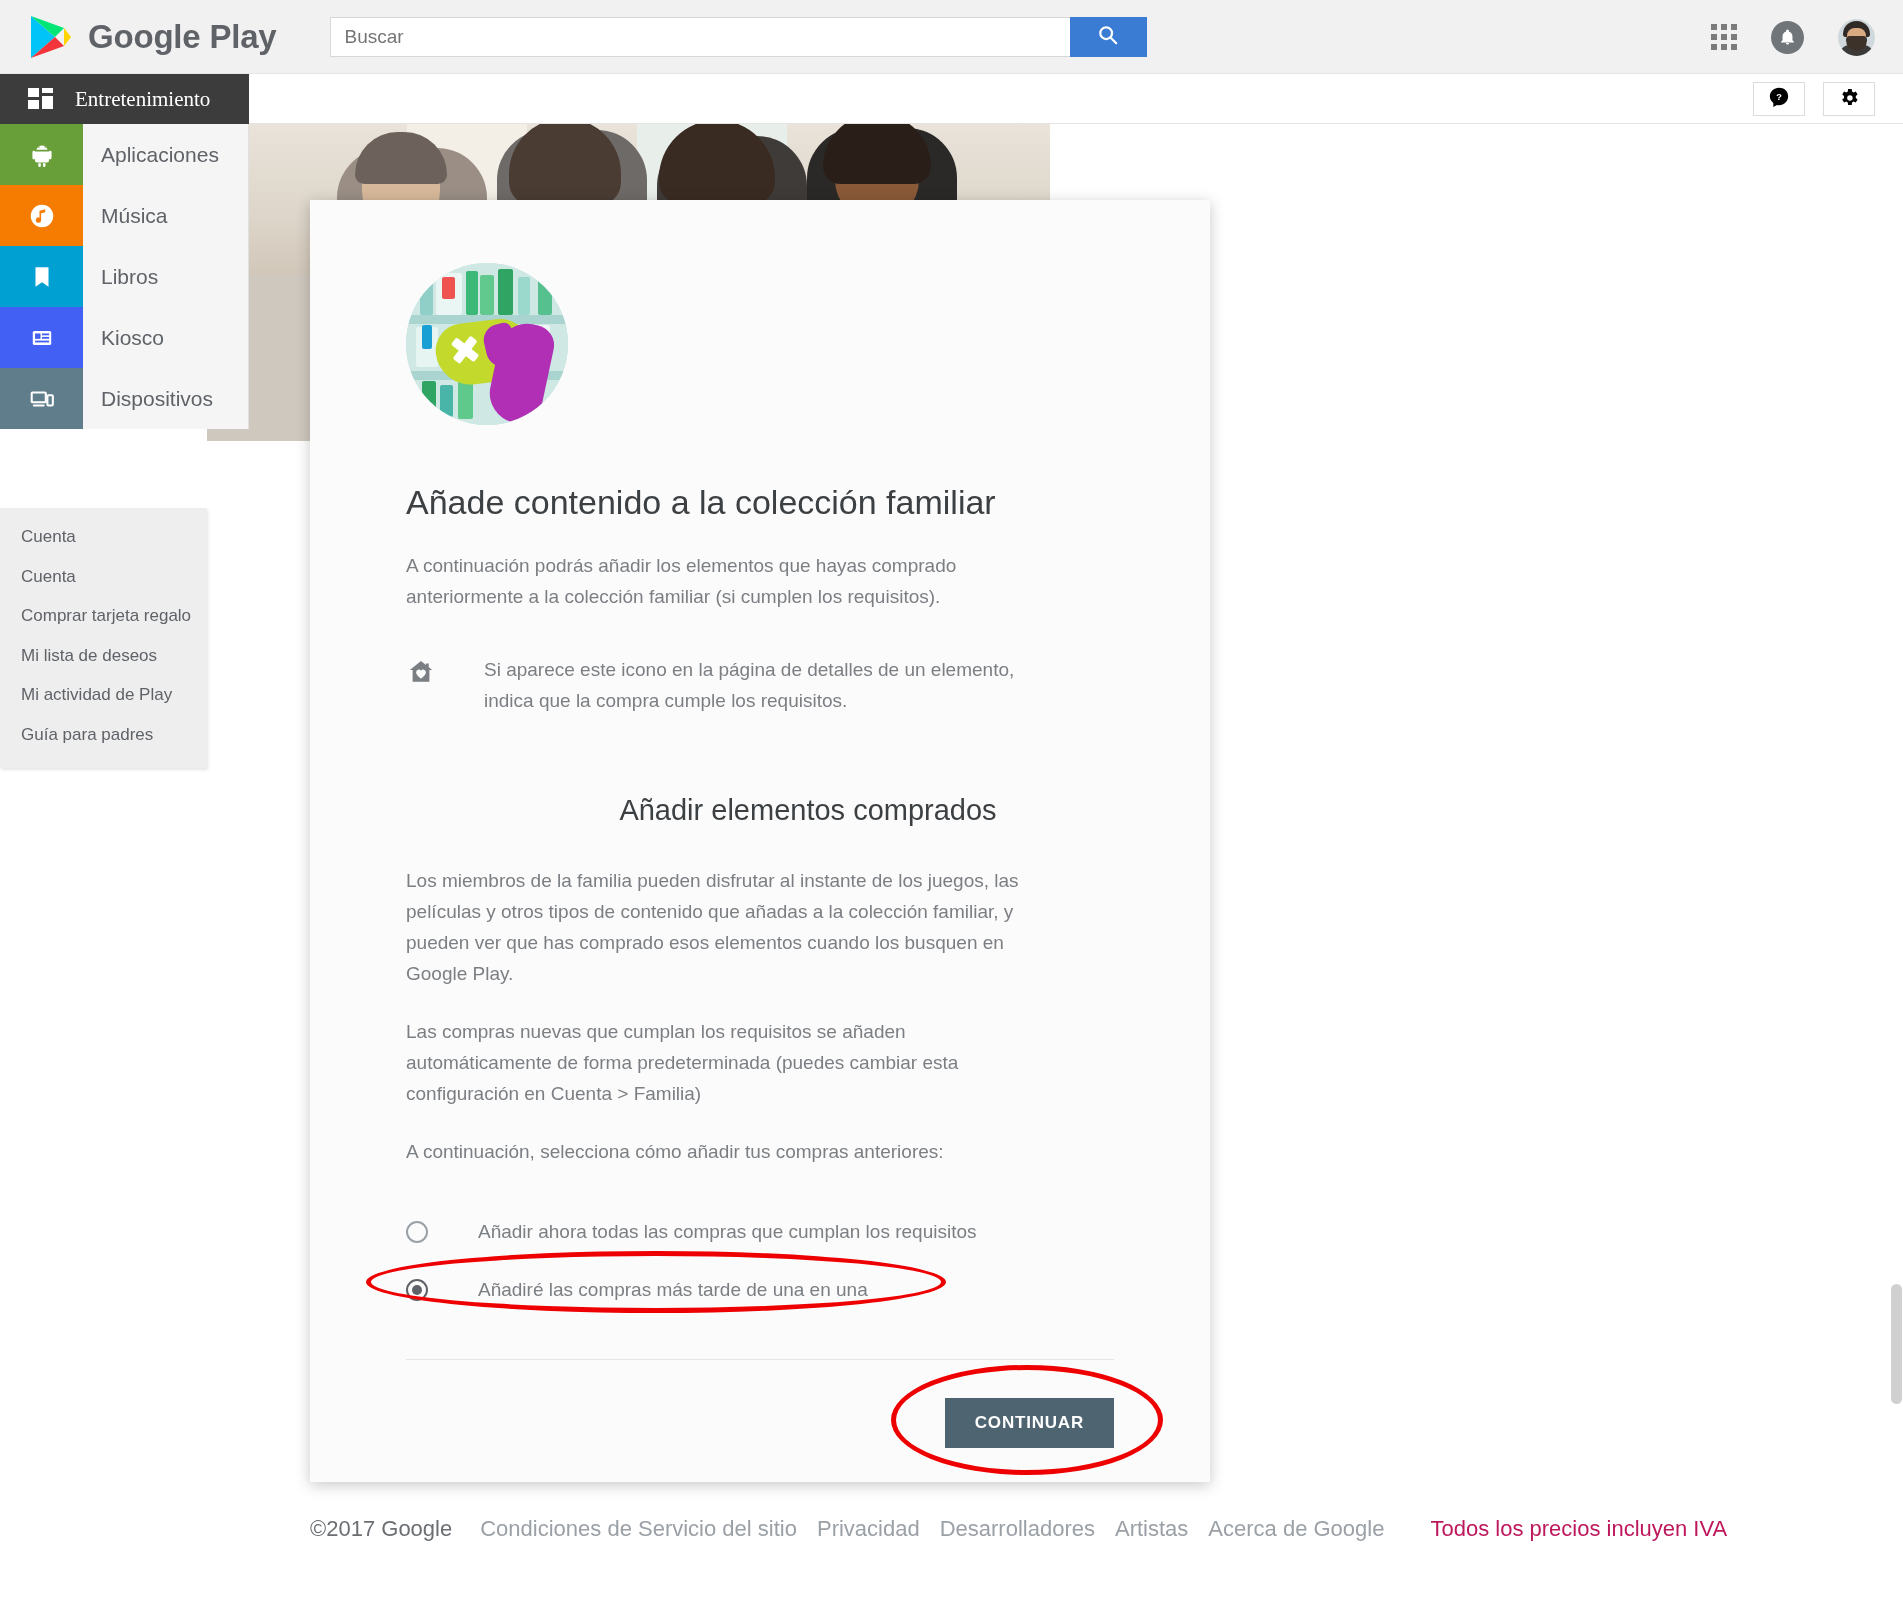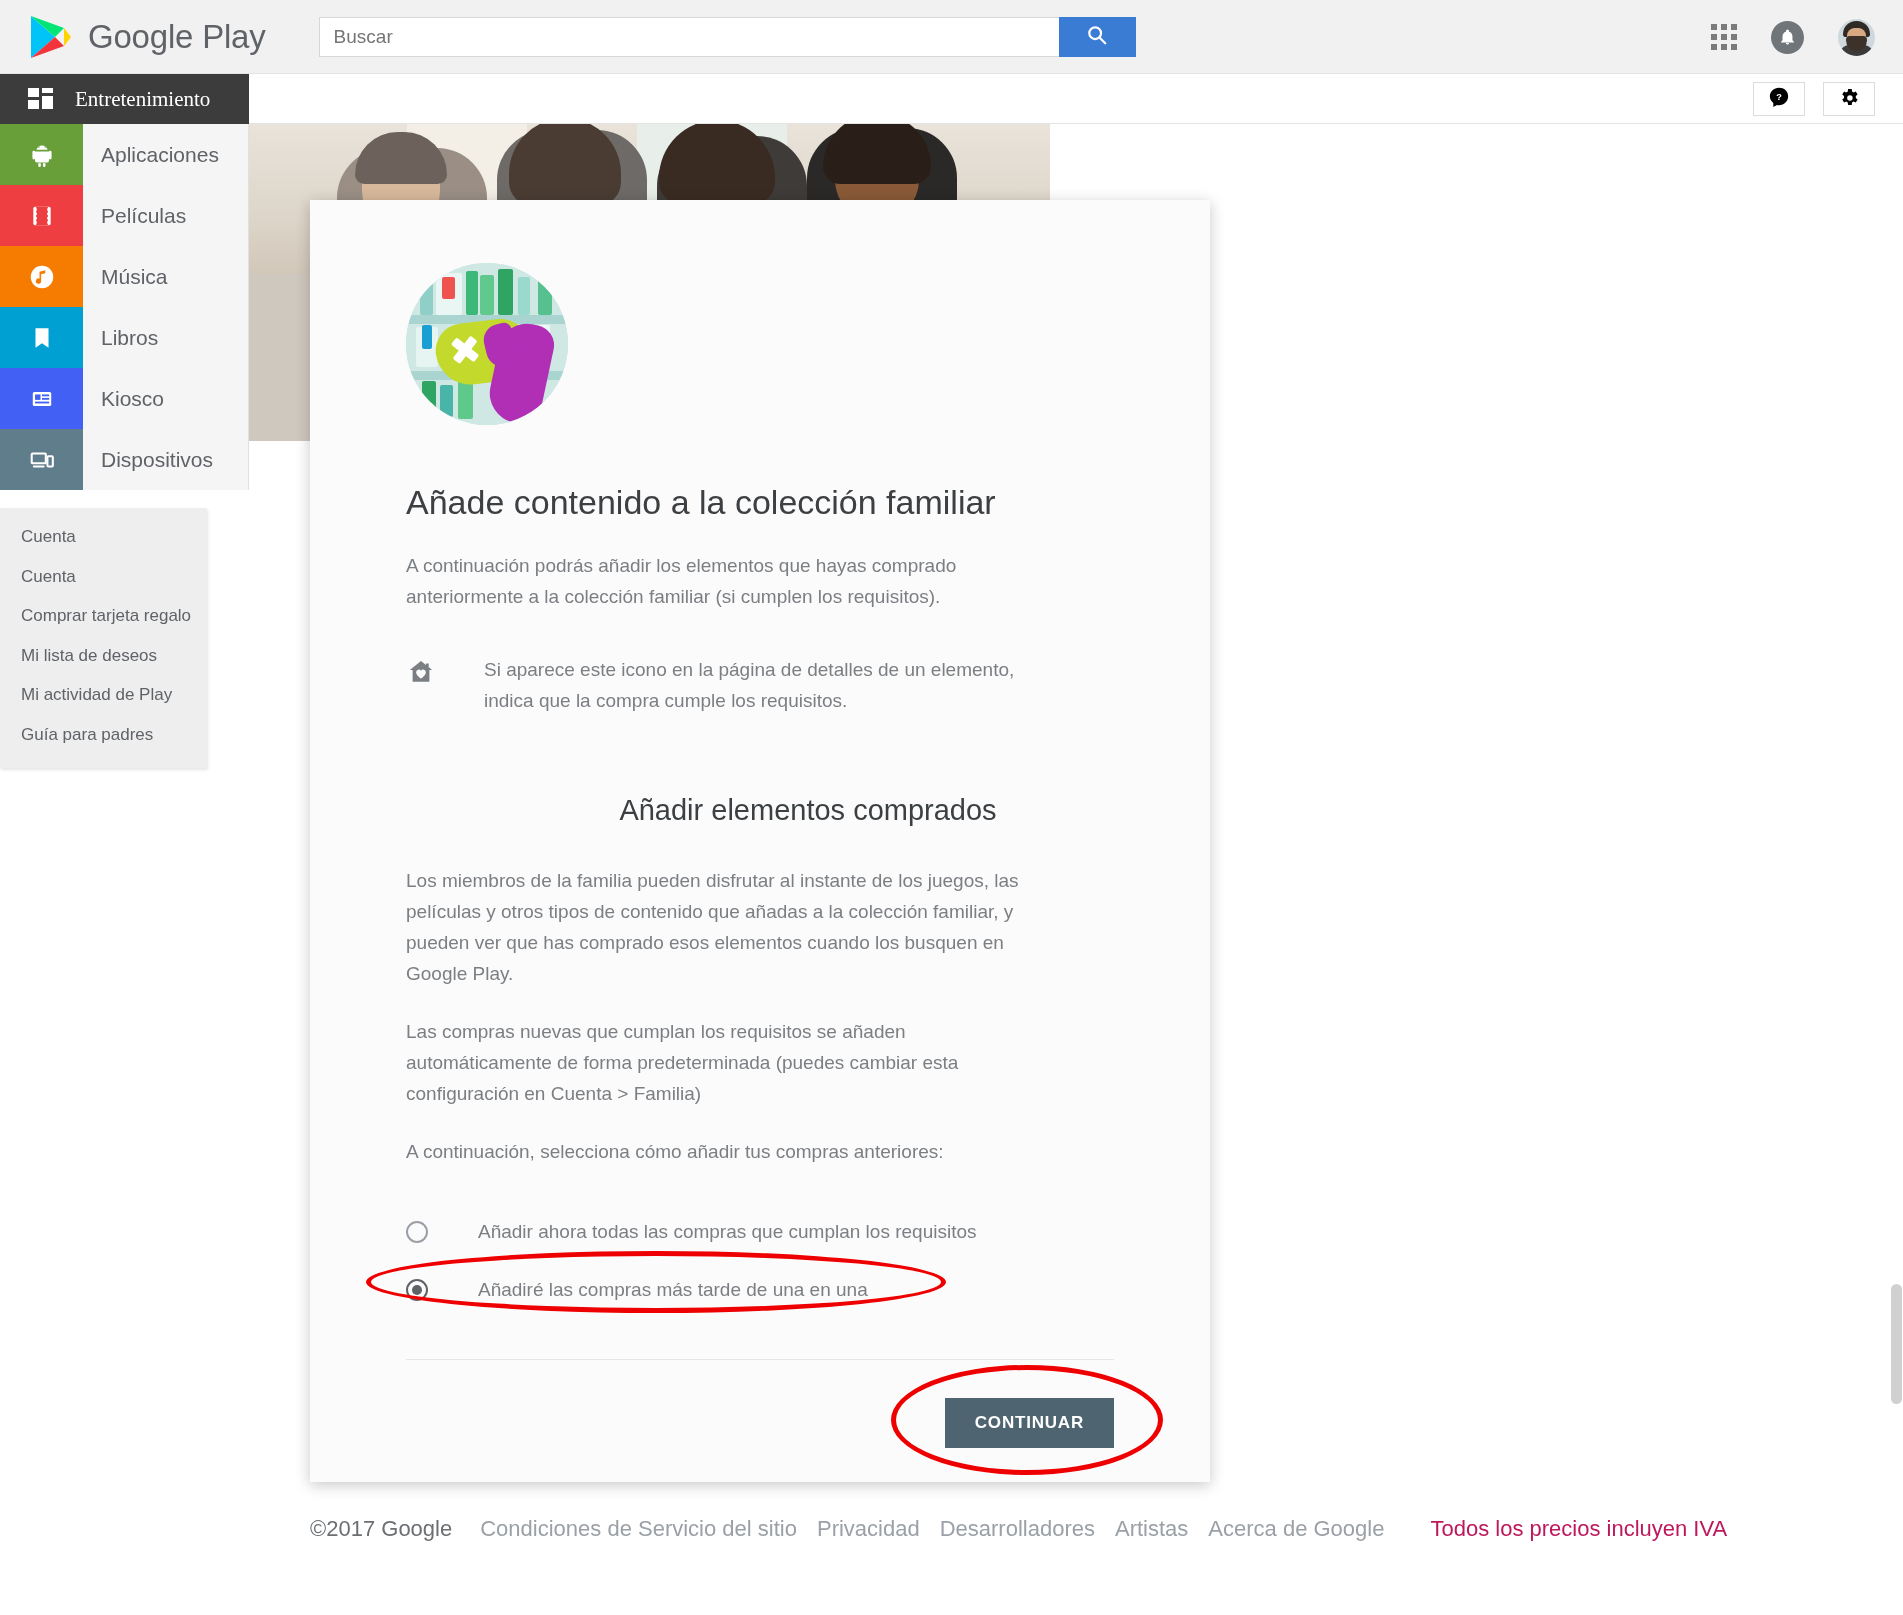--- a/index.html
+++ b/index.html
@@ -14,21 +14,21 @@
   
   .topbar {
     position: absolute; top: 0; left: 0; width: 1903px; height: 74px;
     background: #f1f1f1; border-bottom: 1px solid #e4e4e4;
     display: flex; align-items: center;
   }
   .brand { display: flex; align-items: center; margin-left: 28px; }
   .play-logo { width: 44px; height: 48px; position: relative; }
   .brand-text {
     font-size: 33px; color: #5f6368; margin-left: 16px; letter-spacing: -0.2px;
-    font-weight: 400;
+    font-weight: 700;
   }
   .search-wrap { display: flex; margin-left: 53px; }
   .search-input {
     width: 740px; height: 40px; border: 1px solid #d7d7d7; border-right: none;
     background: #fff; font-size: 19px; color: #5f6368; padding: 0 14px;
     font-family: "Liberation Sans", sans-serif; outline: none;
   }
   .search-btn {
     width: 77px; height: 40px; background: #3a7cd4; border: none; cursor: pointer;
     display: flex; align-items: center; justify-content: center;
@@ -314,39 +314,20 @@
 
     <div class="nav-item">
       <div class="nav-tile" style="background:#689f38">
         <svg width="34" height="28" viewBox="0 0 24 24" fill="#fff">
           <path d="M6 9h12v8a1.5 1.5 0 0 1-1.5 1.5h-9A1.5 1.5 0 0 1 6 17V9zM7.2 7.6C7.6 5.4 9.6 3.8 12 3.8s4.4 1.6 4.8 3.8H7.2zm2.1-1.8a.7.7 0 1 0 0-1.4.7.7 0 0 0 0 1.4zm5.4 0a.7.7 0 1 0 0-1.4.7.7 0 0 0 0 1.4zM3.8 9.6c0-.7.5-1.2 1.2-1.2s1.2.5 1.2 1.2v5c0 .7-.5 1.2-1.2 1.2s-1.2-.5-1.2-1.2v-5zm14 0c0-.7.5-1.2 1.2-1.2s1.2.5 1.2 1.2v5c0 .7-.5 1.2-1.2 1.2s-1.2-.5-1.2-1.2v-5zM9 19h2v2.2a1.1 1.1 0 1 1-2.2 0V19H9zm4 0h2v2.2a1.1 1.1 0 1 1-2.2 0V19H13z"></path>
         </svg>
       </div>
       <div class="nav-label">Aplicaciones</div>
     </div>
 
-    <div class="nav-item">
-      <div class="nav-tile" style="background:#ef3e42">
-        <svg width="30" height="26" viewBox="0 0 24 24" fill="none">
-          <rect x="4" y="3.5" width="16" height="17" rx="1.5" fill="#fff"></rect>
-          <rect x="6.6" y="3.5" width="10.8" height="17" fill="#ef3e42"></rect>
-          <g fill="#fff">
-              <rect x="5.2" y="5" width="2" height="2"></rect>
-              <rect x="5.2" y="9" width="2" height="2"></rect>
-              <rect x="5.2" y="13" width="2" height="2"></rect>
-              <rect x="5.2" y="17" width="2" height="2"></rect>
-          <rect x="16.8" y="5" width="2" height="2"></rect>
-              <rect x="16.8" y="9" width="2" height="2"></rect>
-              <rect x="16.8" y="13" width="2" height="2"></rect>
-              <rect x="16.8" y="17" width="2" height="2"></rect>
-            </g>
-        </svg>
-      </div>
-      <div class="nav-label">Películas</div>
-    </div>
 
     <div class="nav-item">
       <div class="nav-tile" style="background:#f57c00">
         <svg width="30" height="30" viewBox="0 0 24 24">
           <circle cx="12" cy="12" r="9" fill="#fff"></circle>
           <path d="M14.6 6.6l-4.6 1.1v5.6a2.1 2.1 0 1 0 1.3 1.9V9.7l3.3-.8V6.6z" fill="#f57c00"></path>
         </svg>
       </div>
       <div class="nav-label">Música</div>
     </div>

